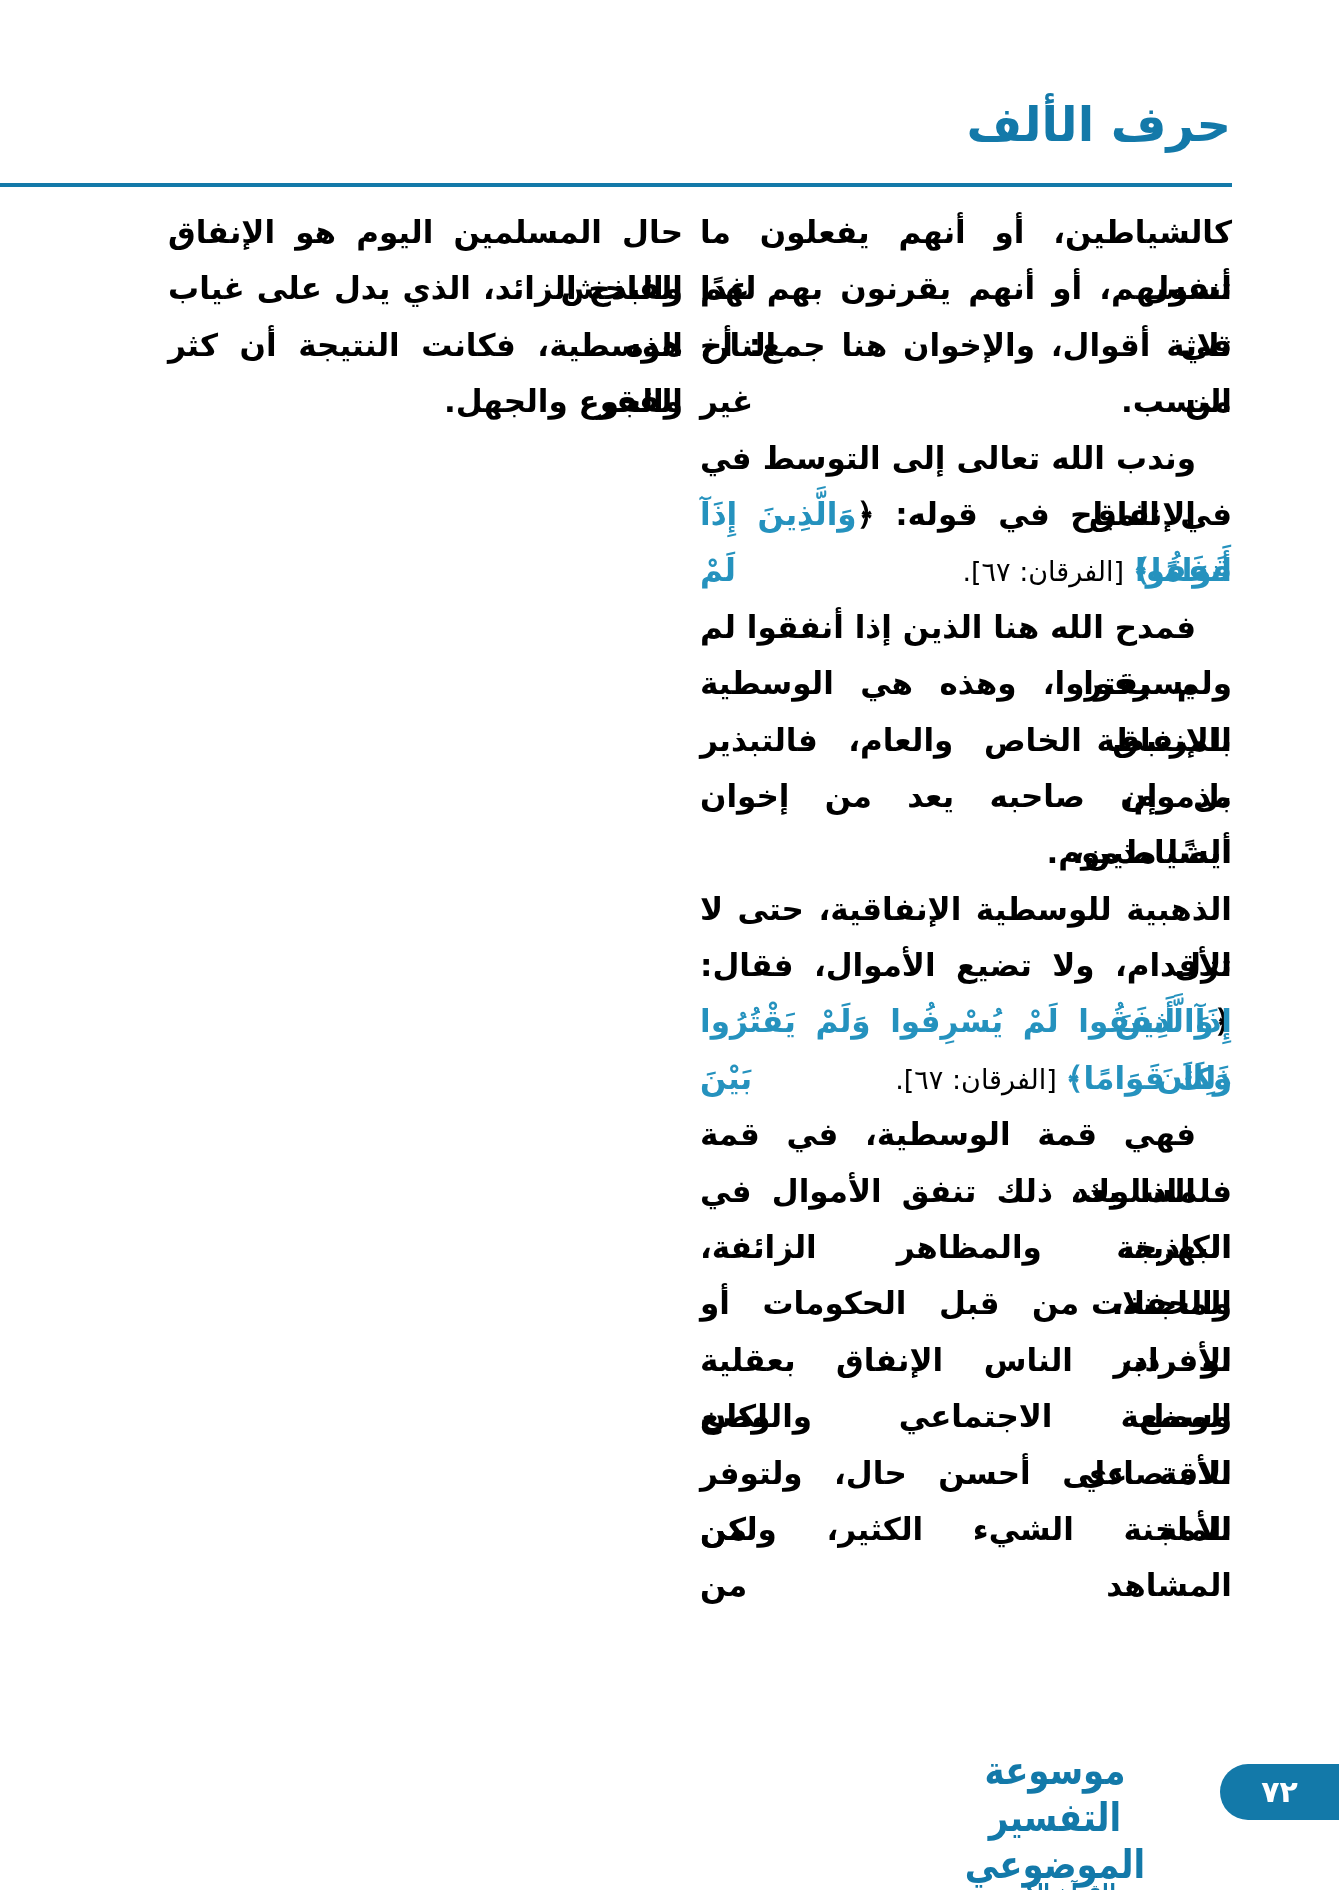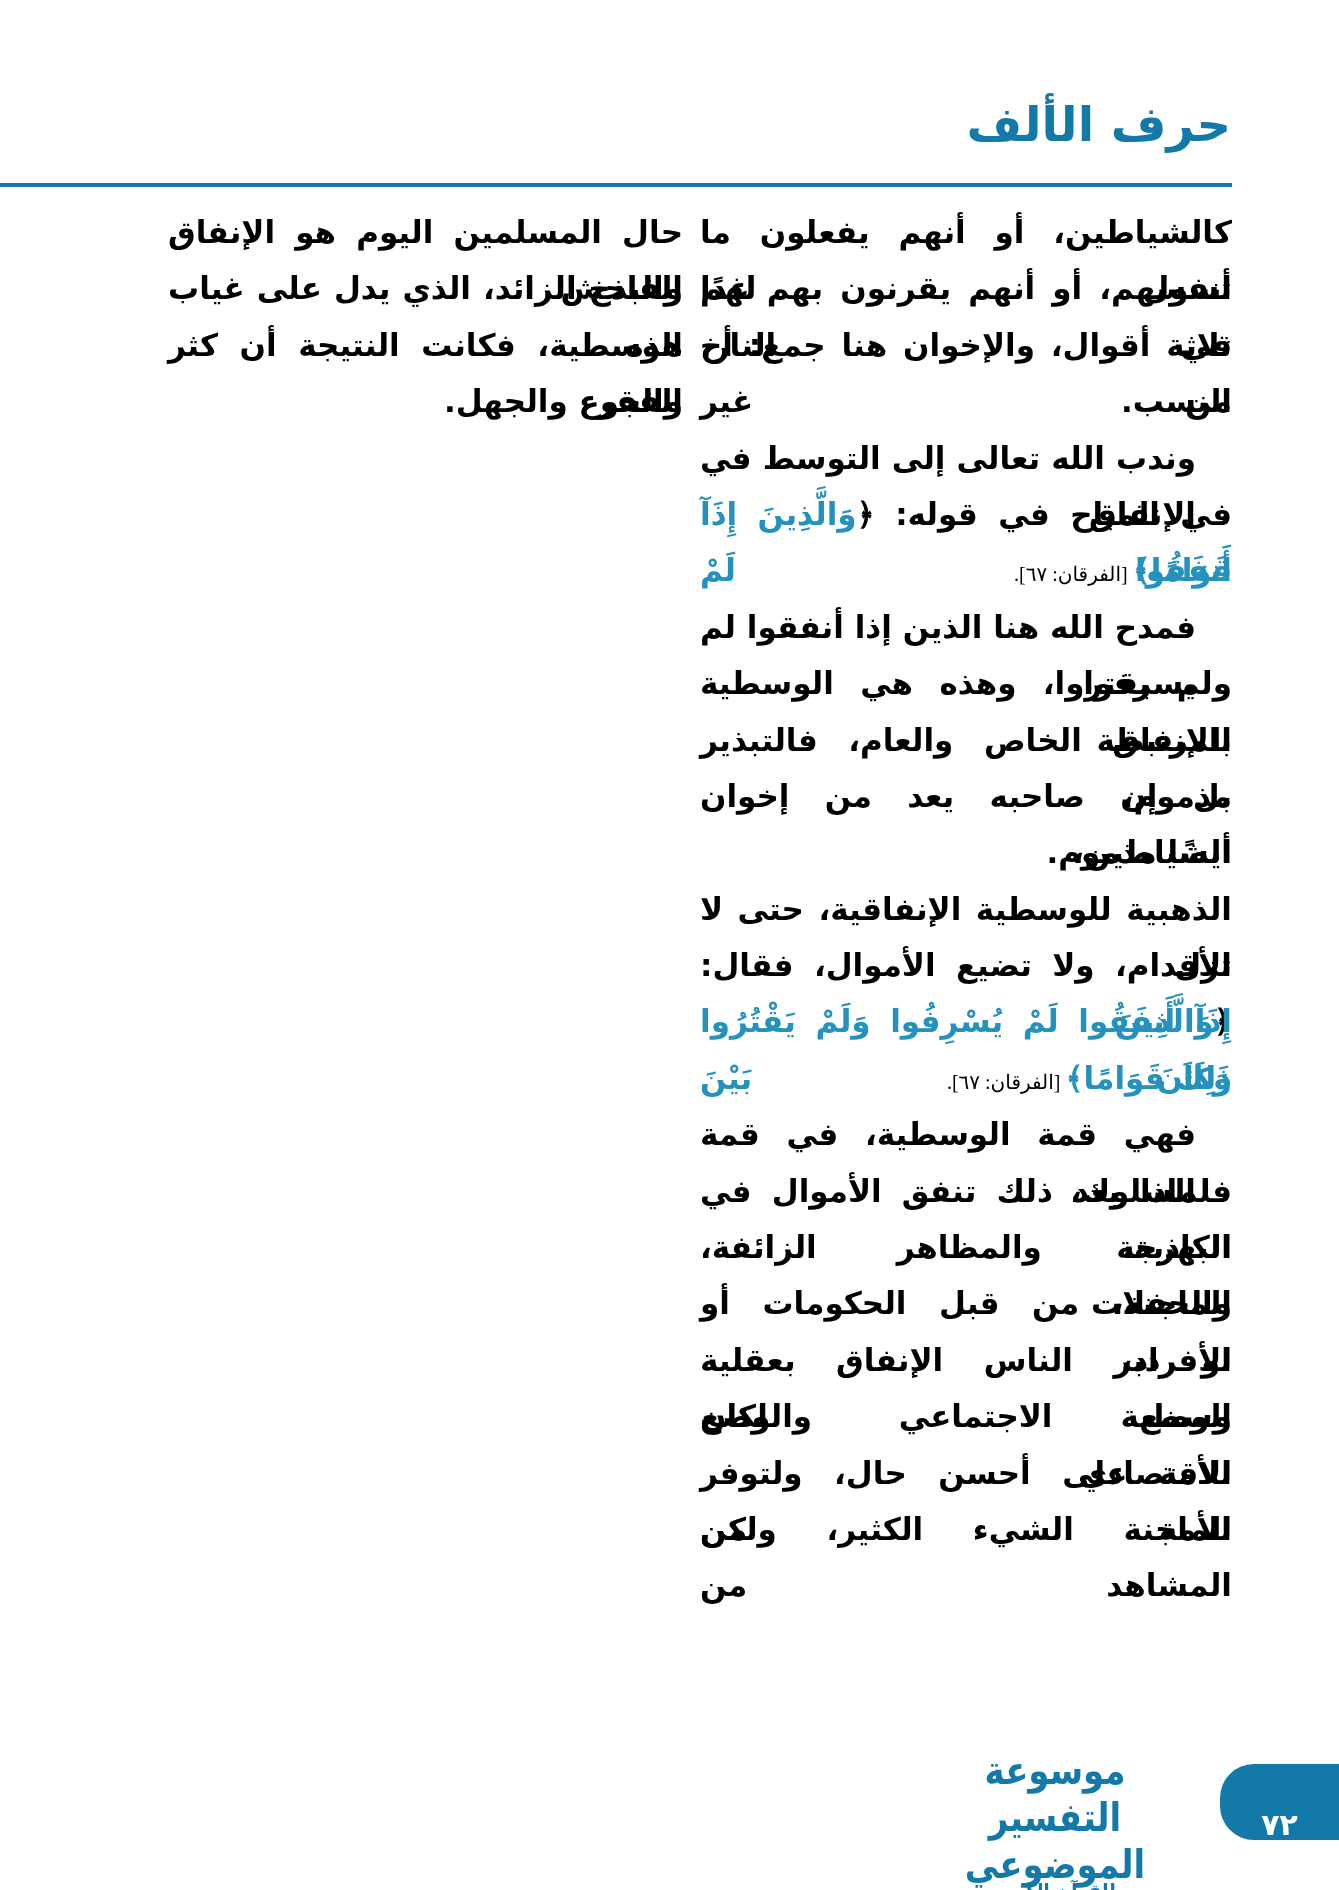--- a/index.html
+++ b/index.html
@@ -67,22 +67,21 @@
     text-align: right;
   }
   .line.indent {
     padding-right: 36px;
   }
   .seg-body { color: var(--ink, #000); }
   .seg-quran { color: var(--quran, #2592be); }
   .seg-ref {
     color: var(--ink, #000);
     font-weight: normal;
-    font-size: 20px;
-    font-family: Liberation Serif, serif;
+    font-size: 27px;
   }
 
   
   .logo {
     position: absolute;
     top: 1756px;
     left: 915px;
     width: 280px;
     text-align: center;
     color: var(--accent, #1379a9);
@@ -96,25 +95,25 @@
   .logo-sub {
     font-size: 18px;
     font-weight: bold;
     margin-top: 2px;
   }
   .page-tab {
     position: absolute;
     top: 1764px;
     right: 0;
     width: 119px;
-    height: 76px;
+    height: 56px;
     background: var(--accent, #1379a9);
     border-radius: 34px 0 0 34px;
     display: flex;
-    align-items: flex-end;
+    align-items: center;
     justify-content: center;
   }
   .page-tab span {
     color: #ffffff;
     font-size: 30px;
     font-weight: bold;
     line-height: 1;
   }
 </style>
 </head>

